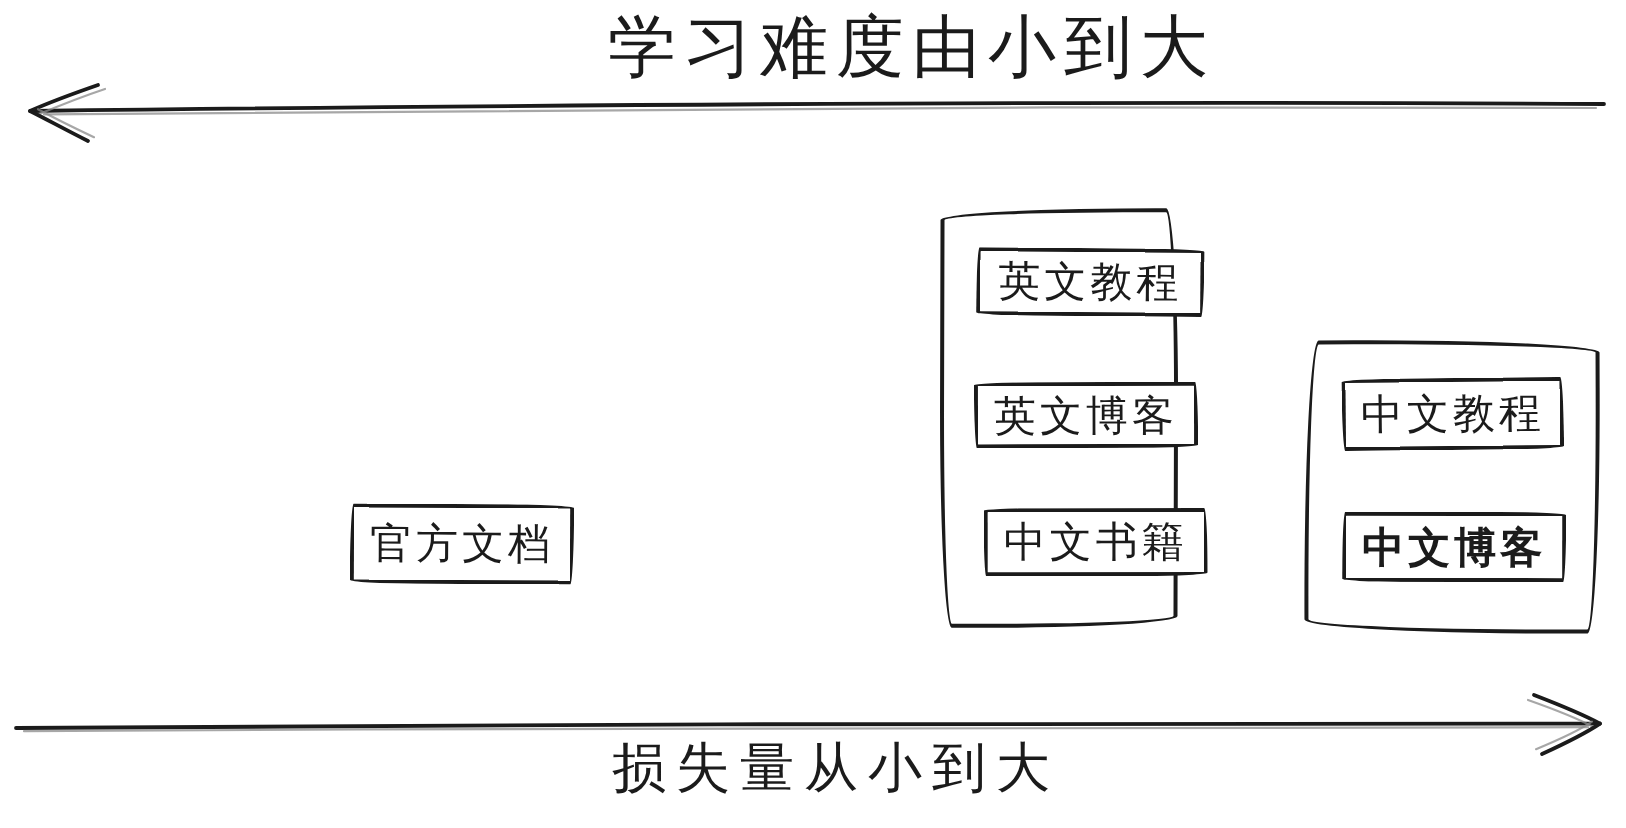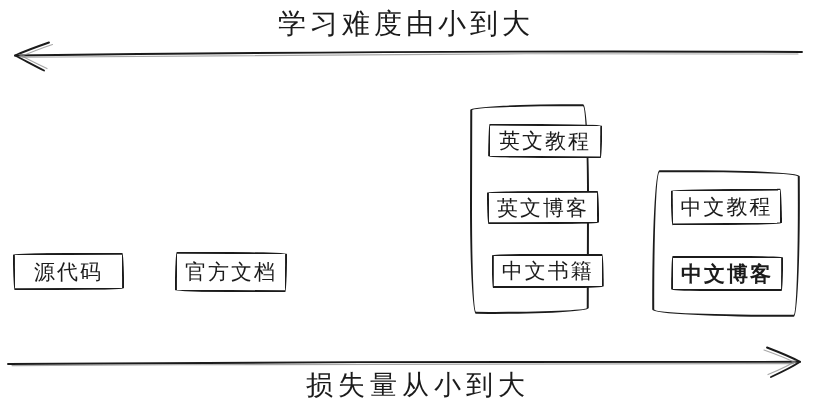--- a/index.html
+++ b/index.html
@@ -20,23 +20,23 @@
     overflow: hidden;
     color: var(--ink);
   }
   .axis-label {
     position: absolute;
     color: var(--ink);
     white-space: nowrap;
     font-weight: 400;
   }
   .axis-label.top {
-    left: 278px;
+    left: 304px;
     top: 9px;
-    font-size: 28px;
+    font-size: 34px;
     letter-spacing: 4px;
     line-height: 30px;
   }
   .axis-label.bottom {
     left: 306px;
     top: 370px;
     font-size: 27px;
     letter-spacing: 5px;
     line-height: 30px;
   }
@@ -101,23 +101,20 @@
 
   <svg class="arrow-svg top" width="813" height="52" viewBox="0 0 813 52" aria-hidden="true">
     <path class="stroke-main" d="M802 22 C 560 20.5, 260 22.5, 16 25.5"></path>
     <path class="stroke-echo" d="M798 24 C 540 22.8, 240 24.6, 22 27.2"></path>
     <path class="stroke-main" d="M49 12.5 C 36 17, 24 21.5, 15 25.5"></path>
     <path class="stroke-echo" d="M52.5 14.5 C 39 19, 28 23.5, 19 27.3"></path>
     <path class="stroke-main" d="M44 40.5 C 33 35, 23 29.5, 15 25.5"></path>
     <path class="stroke-echo" d="M47 38.6 C 36 33.4, 26 28.4, 19 24.6"></path>
   </svg>
 
-  <div class="sketchbox sk-a box-source">
-    <span>源代码</span>
-  </div>
   <div class="sketchbox sk-b box-official">
     <span>官方文档</span>
   </div>
 
   <div class="group group-1">
     <div class="sketchbox sk-b i1">
       <span>英文教程</span>
     </div>
     <div class="sketchbox sk-a i2">
       <span>英文博客</span>

